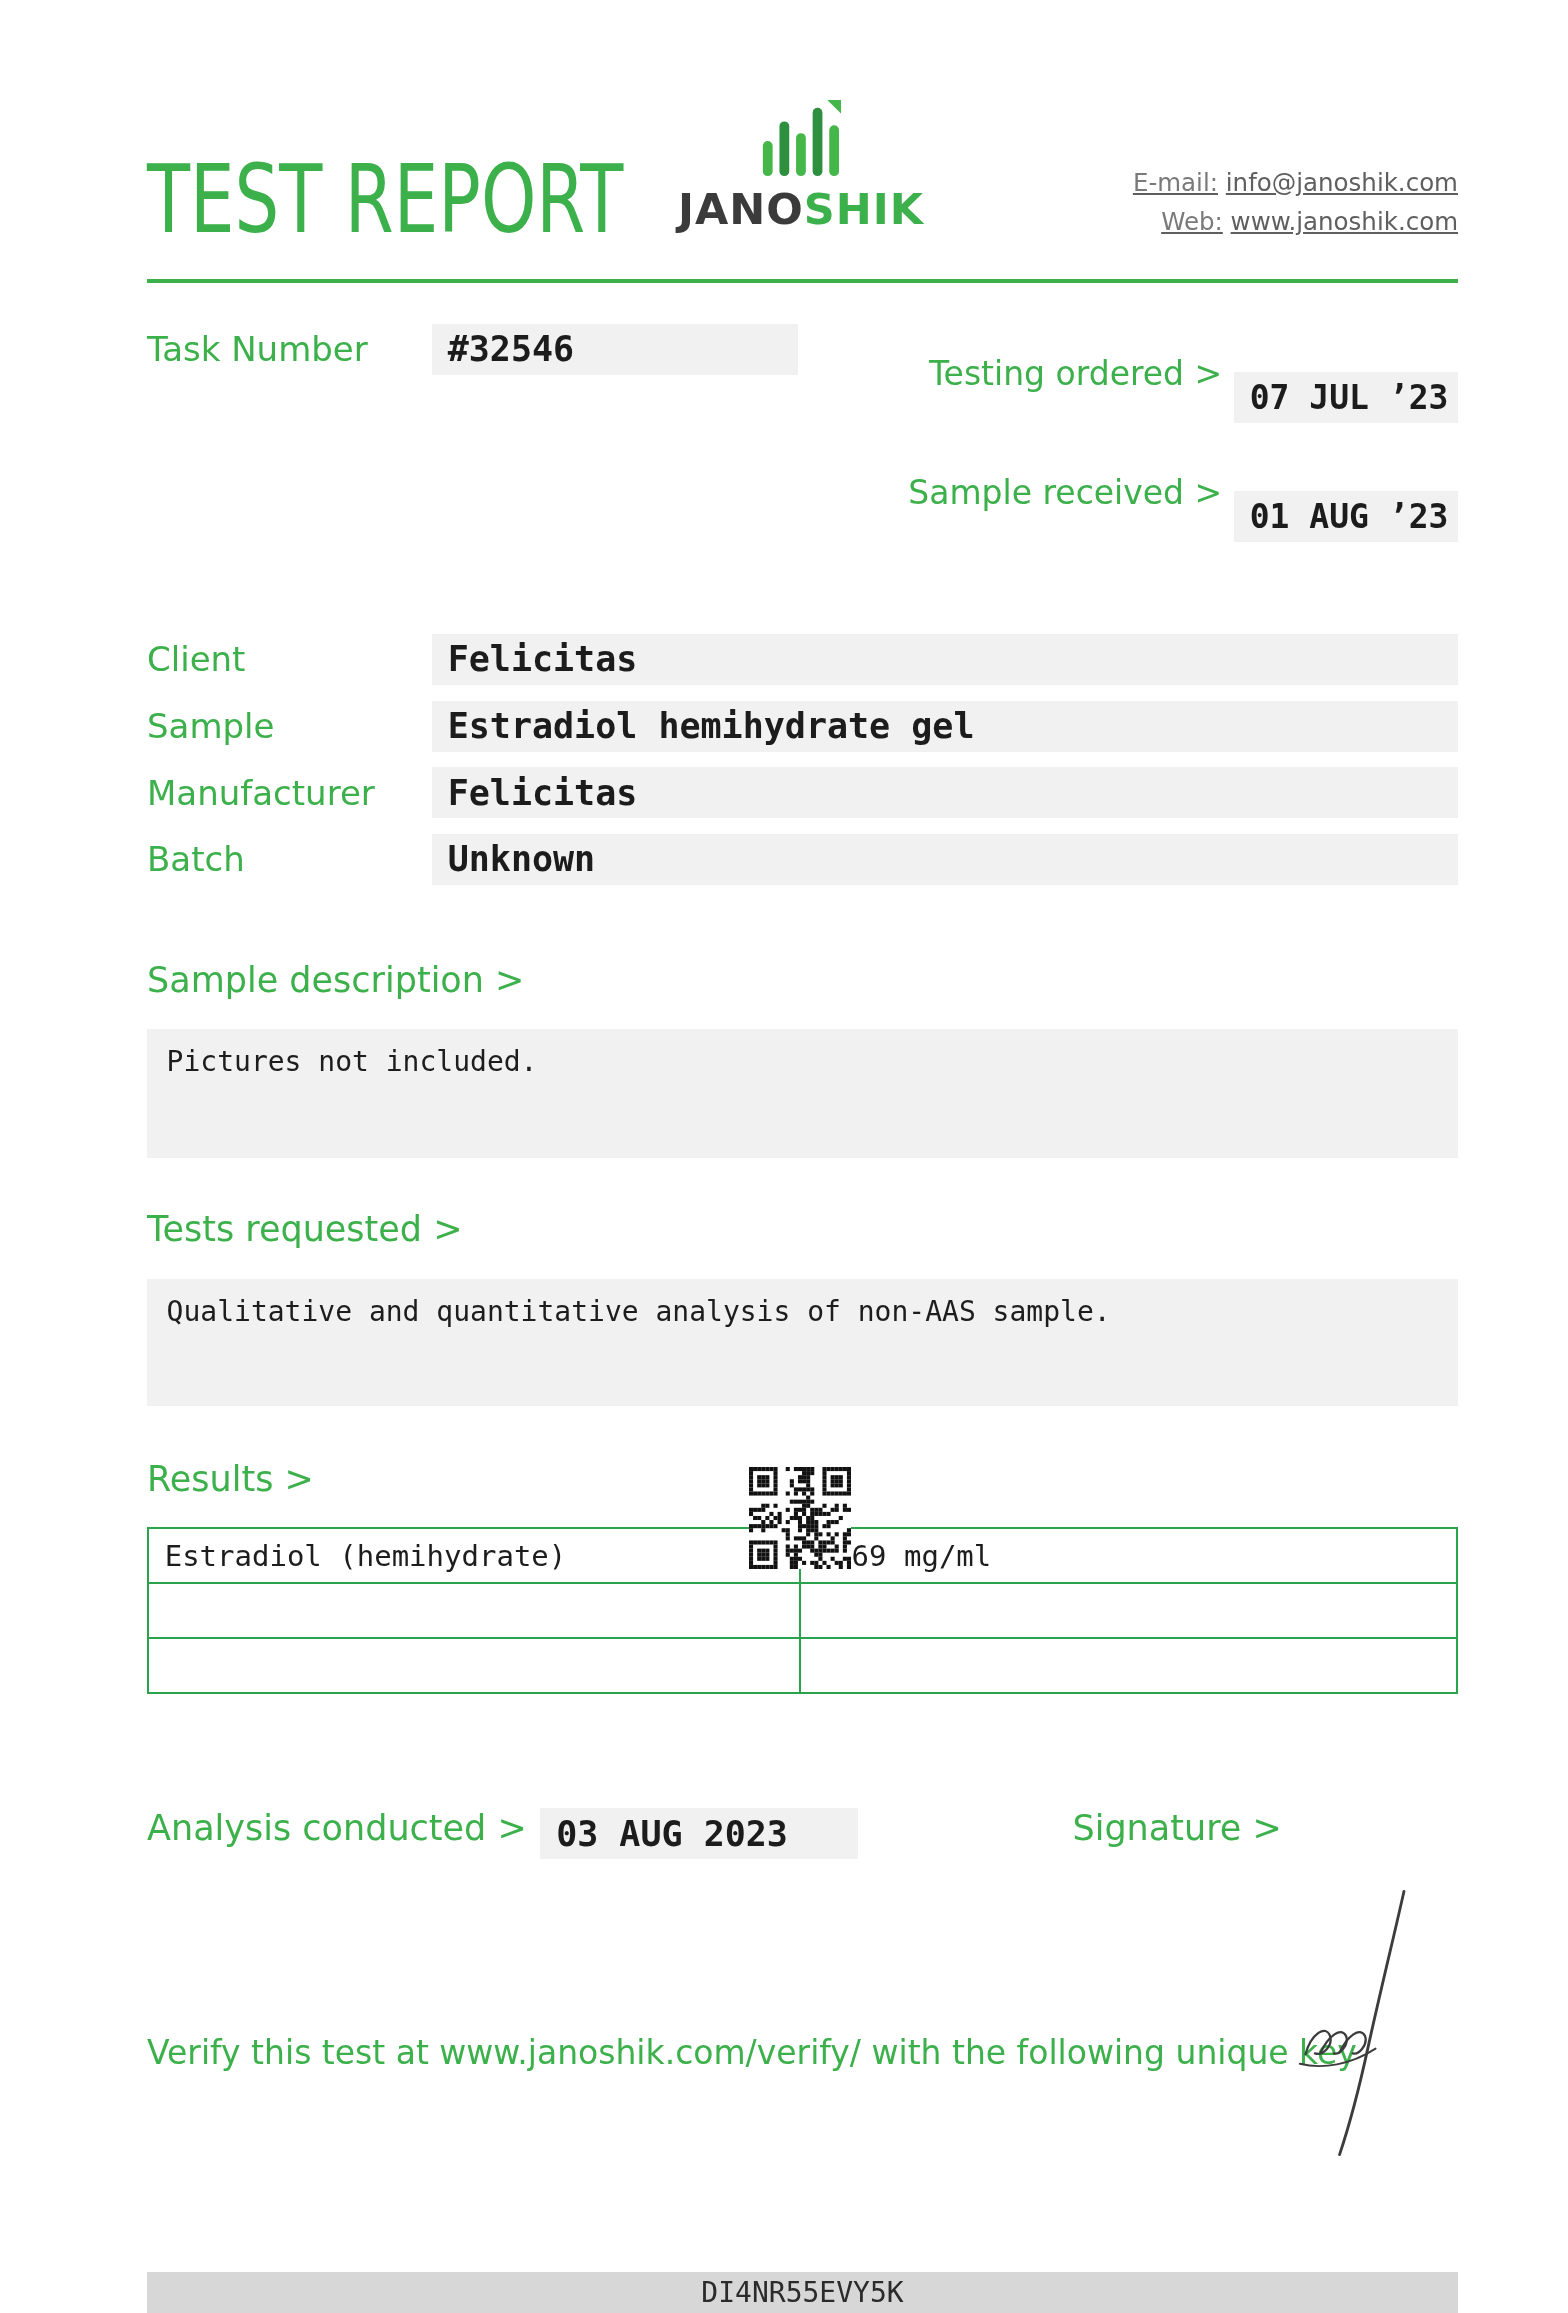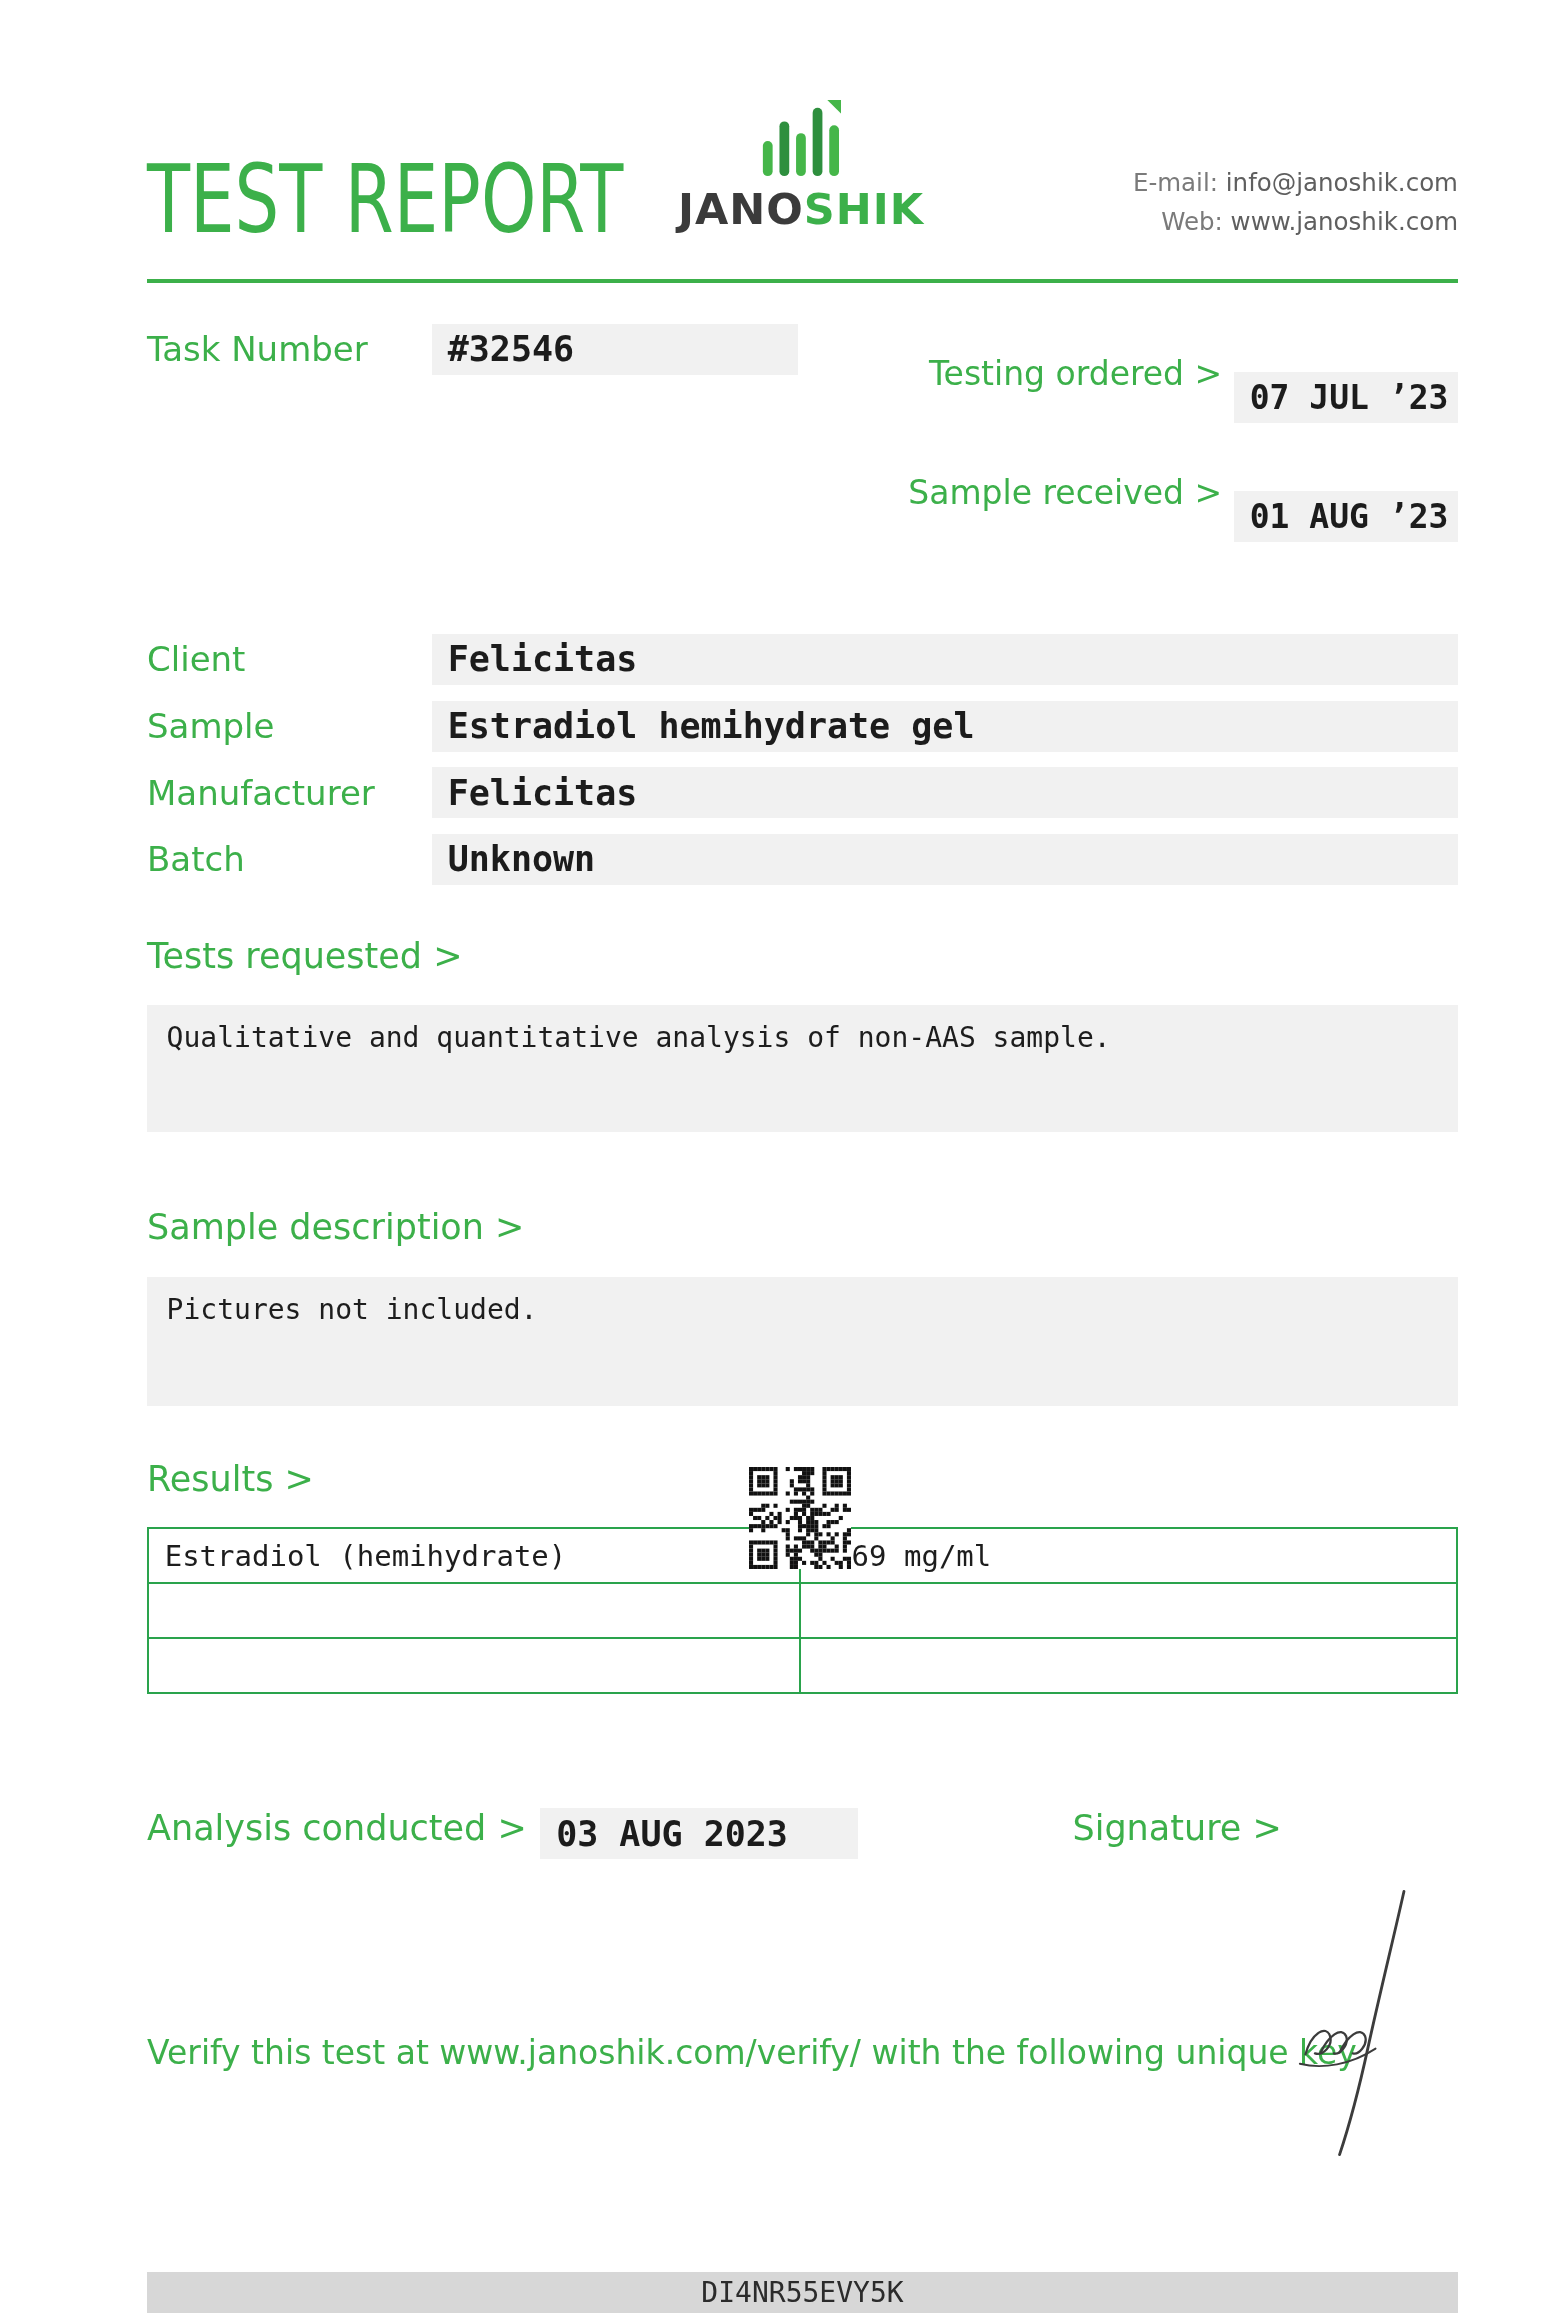--- a/index.html
+++ b/index.html
@@ -29,21 +29,21 @@
     display: flex; flex-direction: column; align-items: center;
   }
   .logo-icon { width: 84px; height: 82px; display: block; }
   .logo-text {
     margin-top: 3.9px; font-size: 43px; font-weight: bold;
     letter-spacing: 1px; color: #3b3b3b; white-space: nowrap; text-align: right;
   }
   .logo-text .accent { color: #3cb04a; }
   .contact {
     position: absolute; right: 110px; top: 147px;
-    text-align: right; font-size: 24.5px; color: #5f5f5f; line-height: 39px;
+    text-align: right; font-size: 24.5px; color: #5f5f5f; line-height: 39px; text-decoration: underline;
   }
   .contact-label { color: #7a7a7a; margin-right: 7.8px; }
 
   .rule { height: 3.9px; background: #3cb04a; margin: 0 110px 0 147px; }
 
   
   .label { color: #3cb04a; font-size: 34px; white-space: nowrap; }
   .value-box {
     background: #f1f1f1; height: 51px;
     display: flex; align-items: center; padding-left: 15.7px;
@@ -201,27 +201,27 @@
       </div>
       <div class="detail-row">
         <span class="label">Batch</span>
         <div class="value-box">
             <span>Unknown</span>
           </div>
       </div>
     </section>
 
     <section>
+      <h2 class="section-heading desc-heading">Sample description &gt;</h2>
+      <div class="text-box desc-box">Pictures not included.</div>
+    </section>
+
+    <section>
       <h2 class="section-heading req-heading">Tests requested &gt;</h2>
       <div class="text-box req-box">Qualitative and quantitative analysis of non-AAS sample.</div>
-    </section>
-
-    <section>
-      <h2 class="section-heading desc-heading">Sample description &gt;</h2>
-      <div class="text-box desc-box">Pictures not included.</div>
     </section>
 
     <section class="results">
       <div class="qr">
         <svg viewBox="0 0 100 100" aria-hidden="true">
             <rect x="0" y="0" width="4" height="4"></rect>
             <rect x="4" y="0" width="4" height="4"></rect>
             <rect x="8" y="0" width="4" height="4"></rect>
             <rect x="12" y="0" width="4" height="4"></rect>
             <rect x="16" y="0" width="4" height="4"></rect>

